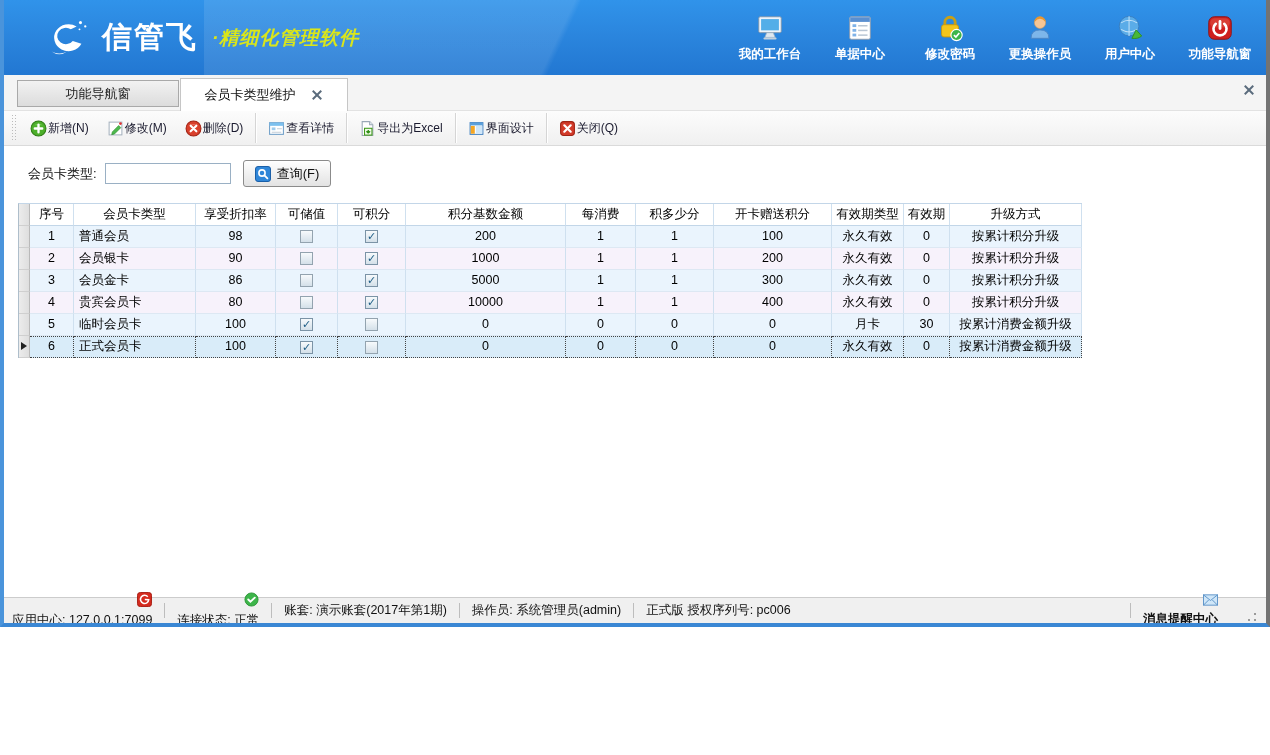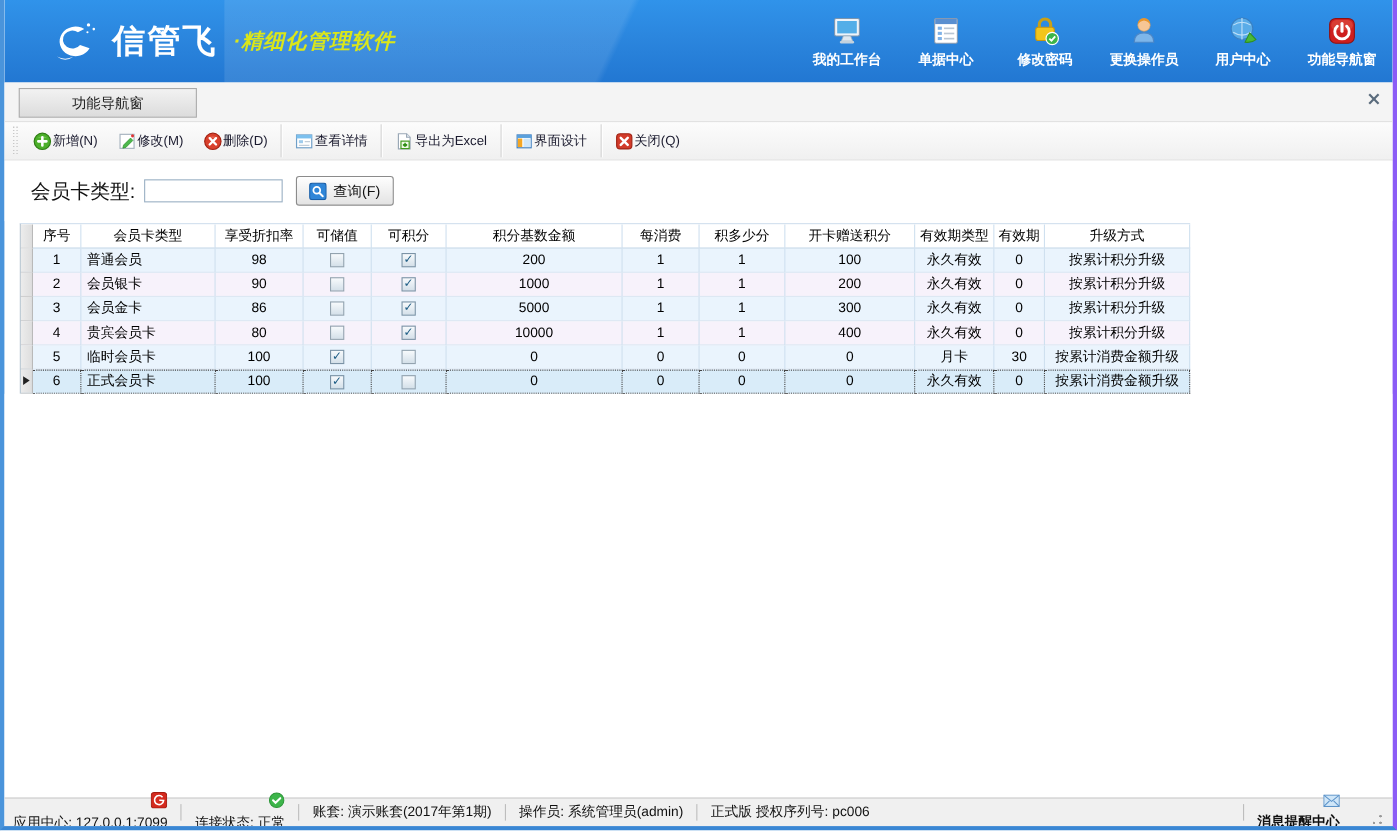--- a/index.html
+++ b/index.html
@@ -1,20 +1,20 @@
 <!DOCTYPE html>
 <html><head>
 <meta charset="utf-8">
 <style>
   * { margin:0; padding:0; box-sizing:border-box; }
   html,body { width:1270px; height:755px; }
   body { font-family:"Liberation Sans","DejaVu Sans",sans-serif; font-size:12px; color:#111; }
 
-  .window { width:1270px; height:755px; display:flex; flex-direction:column;
-            border-left:4px solid #4a94db; border-right:4px solid #8b5cf6; border-bottom:4px solid #3a87d4;
+  .window { width:1270px; height:627px; display:flex; flex-direction:column;
+            border-left:4px solid #4a94db; border-right:4px solid #737373; border-bottom:4px solid #3a87d4;
             background:#fff; overflow:hidden; }
 
   
   .app-header { height:75px; flex:0 0 75px; position:relative;
     background:linear-gradient(180deg,#3093ea 0%,#2b86de 45%,#2277d2 100%);
     display:flex; align-items:center; justify-content:space-between; padding:0 14px 0 38px; }
   .app-header::before { content:""; position:absolute; left:200px; top:0; width:640px; height:75px;
     background:linear-gradient(115deg, rgba(255,255,255,0.10) 0%, rgba(255,255,255,0.10) 55%, rgba(255,255,255,0) 56%);
     pointer-events:none; }
   .brand { display:flex; align-items:center; gap:10px; }
@@ -40,21 +40,21 @@
     background:linear-gradient(180deg,#fcfcfc,#f0f0f0); border-bottom:1px solid #dadada; padding-left:4px; }
   .grip { width:5px; height:26px; margin:0 4px;
     background-image:repeating-linear-gradient(180deg,#bbb 0 1px,transparent 1px 3px),repeating-linear-gradient(180deg,#bbb 0 1px,transparent 1px 3px);
     background-size:1px 100%,1px 100%; background-position:0 0,3px 0; background-repeat:no-repeat; }
   .tbtn { display:flex; align-items:center; justify-content:center; gap:1px;
     padding:1px 9px; height:33px; cursor:pointer; color:#1a1a2e; font-size:12px; white-space:nowrap; }
   .tsep { width:1px; height:30px; background:#d5d5d5; margin:0 3px; box-shadow:1px 0 0 #fff; }
 
   
   .search-row { height:55px; flex:0 0 55px; background:#fff; display:flex; align-items:center; padding-left:24px; gap:8px; }
-  .search-label { font-size:18px; color:#111; }
+  .search-label { font-size:13px; color:#111; }
   .search-input { width:126px; height:21px; border:1px solid #9ab0c4; background:#fff; padding:0 3px; font-size:12px; }
   .query-btn { display:flex; align-items:center; gap:6px; height:27px; padding:0 11px; margin-left:4px;
     border:1px solid #8b8b8b; border-radius:3px; background:linear-gradient(180deg,#fefefe,#e3e3e3);
     box-shadow:inset 0 1px 0 #fff; font-size:13px; cursor:pointer; }
 
   
   .table-wrap { margin:2px 0 0 14px; width:1064px; border-top:1px solid #c3d6e8; border-left:1px solid #aebecb; }
   .thead { display:flex; height:22px; line-height:21px; background:#fff; }
   .th { text-align:center; font-size:12.5px; color:#000; border-right:1px solid #cfe0ef; border-bottom:1px solid #c2d6e8; overflow:hidden; white-space:nowrap; }
   .rowsel { width:11px; flex:0 0 11px; background:linear-gradient(90deg,#ececec,#dedede); border-right:1px solid #b9b9b9; border-bottom:1px solid #cfcfcf; position:relative; }
@@ -174,20 +174,24 @@
             <path d="M11.5 11.5 a7 7 0 1 0 9 0" stroke="#fff" stroke-width="2.8" fill="none" stroke-linecap="round"></path>
           </svg>
         </span>
         <span class="lbl">功能导航窗</span>
       </div>
     </div>
   </div>
 
   <div class="tabbar">
     <div class="tab-inactive">功能导航窗</div>
+    <div class="tab-active">
+      <span>会员卡类型维护</span>
+      <span class="tab-close"></span>
+    </div>
     <span class="tab-close tabbar-close"></span>
   </div>
 
   <div class="toolbar">
     <div class="grip"></div>
 
     <div class="tbtn">
       <span>
         <svg width="17" height="17" viewBox="0 0 16 16">
           <circle cx="8" cy="8" r="7" fill="#4caf2a" stroke="#2e7d14"></circle>

